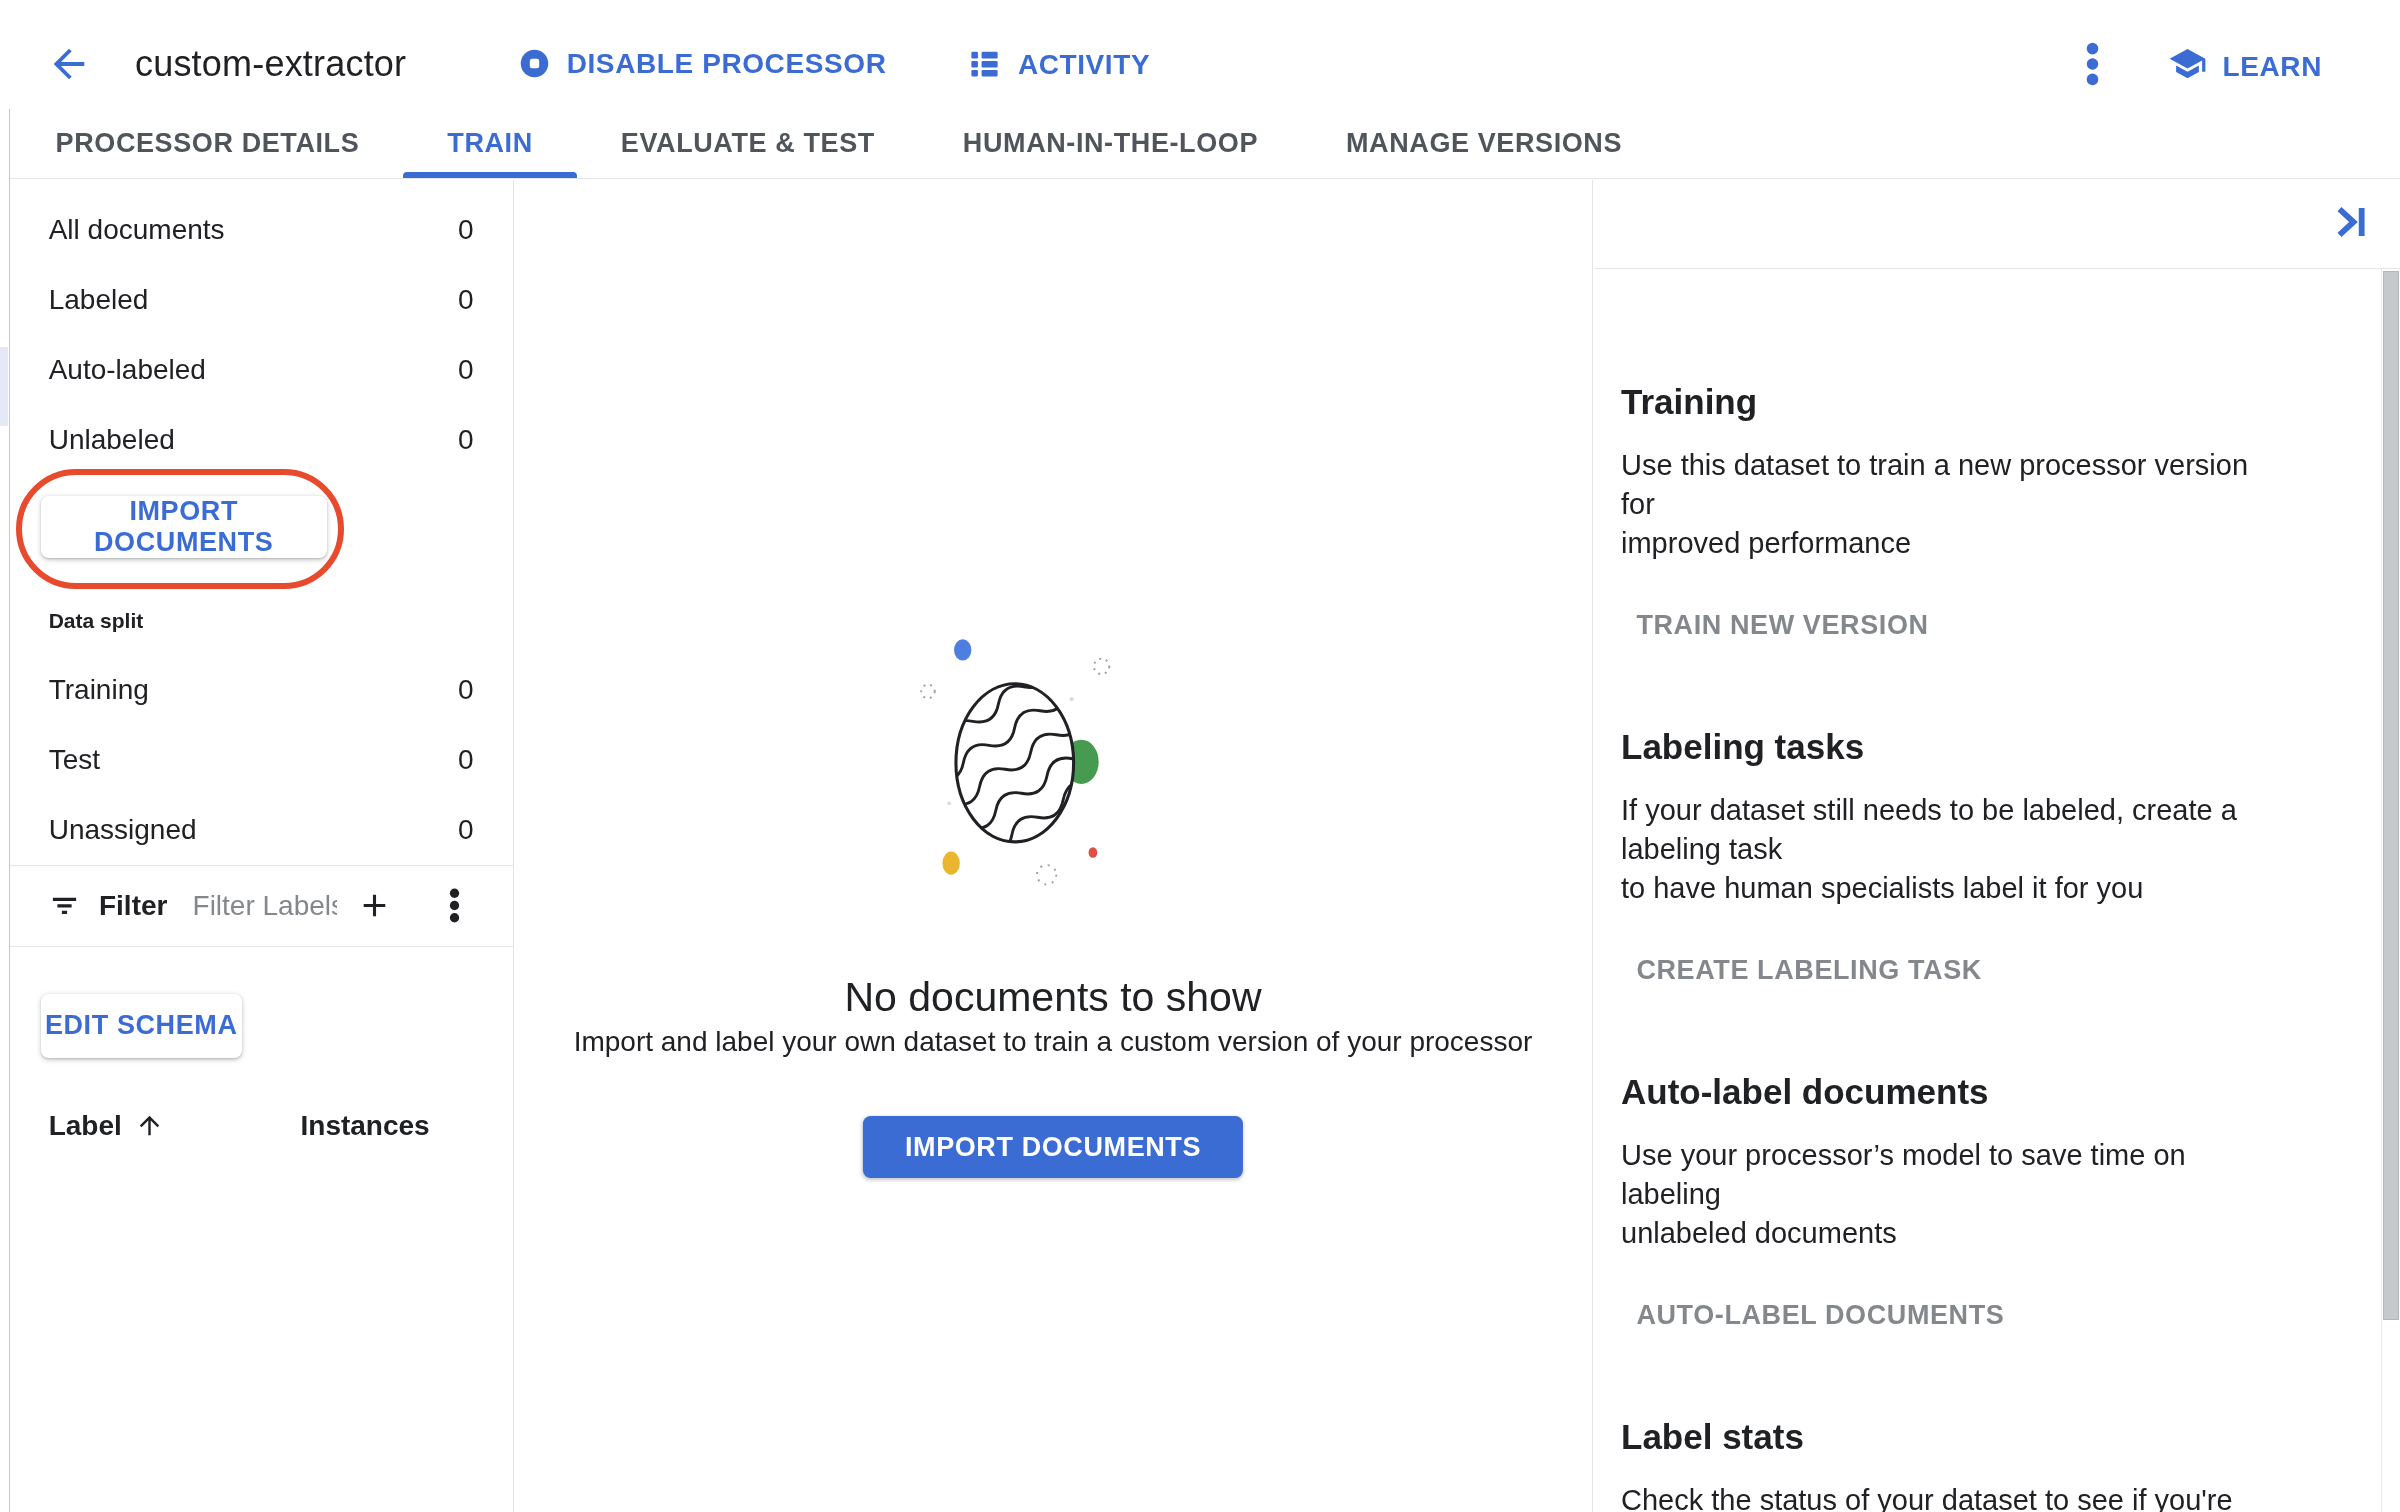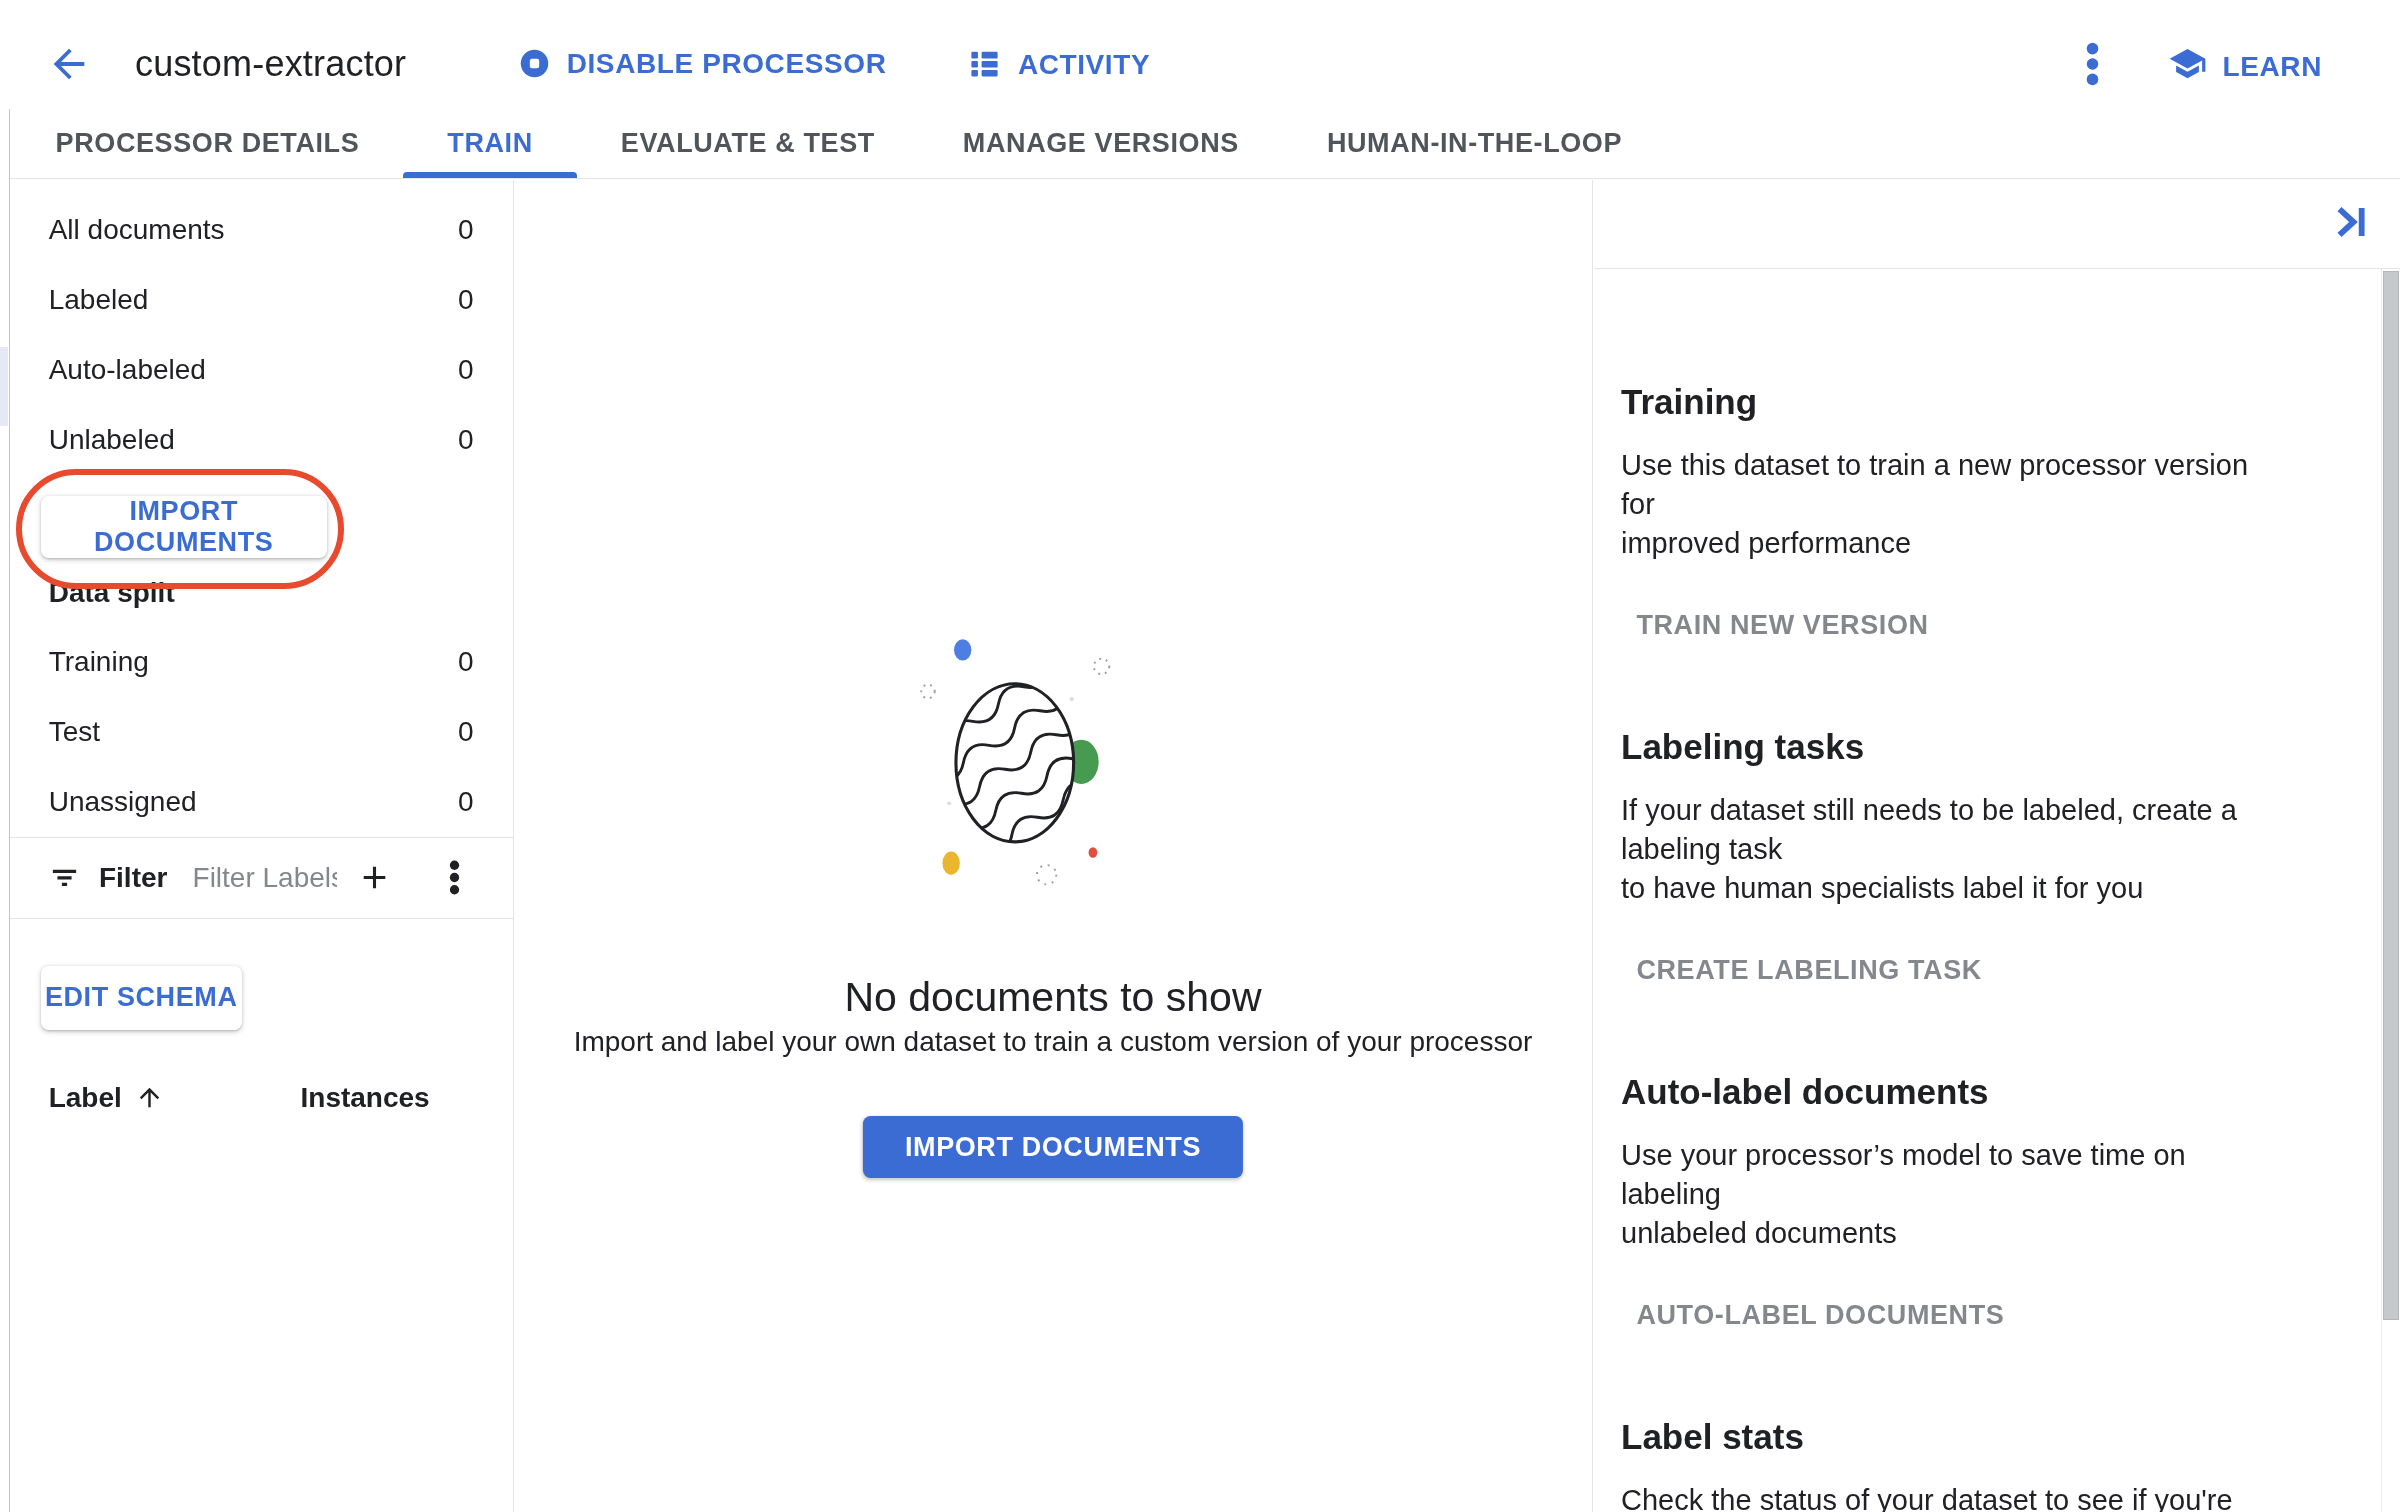--- a/index.html
+++ b/index.html
@@ -67,21 +67,21 @@
     padding:0 39px; font-size:28px; color:#202124; cursor:pointer;text-align:center;
   }
   .side-row .count { color:#202124; }
   .raised-btn {
     display:flex; align-items:center; justify-content:center;
     background:#fff; border:none; border-radius:7.7px; cursor:pointer;
     box-shadow:0 1.9px 4.8px rgba(60,64,67,.28), 0 1px 1.9px rgba(60,64,67,.18);
     color:#3b6cd4; font-family:inherit; font-size:27px; font-weight:600; letter-spacing:0.6px;
   }
   .import-side-btn { margin:21px 0 0 31px; width:286px; height:62px; }
-  .data-split-heading { margin-top:17px; height:35px; line-height:35px; padding-left:39px; font-size:28px; font-weight:700; }
+  .data-split-heading { margin-top:45px; height:35px; line-height:35px; padding-left:39px; font-size:21px; font-weight:700; }
   .split-filters { margin-top:17.4px; border-bottom:1.9px solid #e3e5e8; }
   .filter-row {
     height:81px; display:flex; align-items:center;
     padding:0 42px 0 39px; gap:19.3px; border-bottom:1.9px solid #e3e5e8;
   }
   .filter-title { font-size:28px; font-weight:700; color:#202124; }
   .filter-input {
     flex:1; min-width:0; border:none; outline:none; background:none;
     font-family:inherit; font-size:28px; color:#202124; margin-left:5.8px;
   }
@@ -193,22 +193,22 @@
           </svg>
       </span>
       <span>LEARN</span>
     </button>
   </header>
 
   <nav class="tabbar">
     <button class="tab">PROCESSOR DETAILS</button>
     <button class="tab active">TRAIN</button>
     <button class="tab">EVALUATE &amp; TEST</button>
+    <button class="tab">HUMAN-IN-THE-LOOP</button>
     <button class="tab">MANAGE VERSIONS</button>
-    <button class="tab">HUMAN-IN-THE-LOOP</button>
   </nav>
 
   <div class="left-rail">
     <div class="rail-highlight"></div>
   </div>
 
   <aside class="sidebar">
     <div class="doc-filters">
       <div class="side-row">
         <span>All documents</span>

